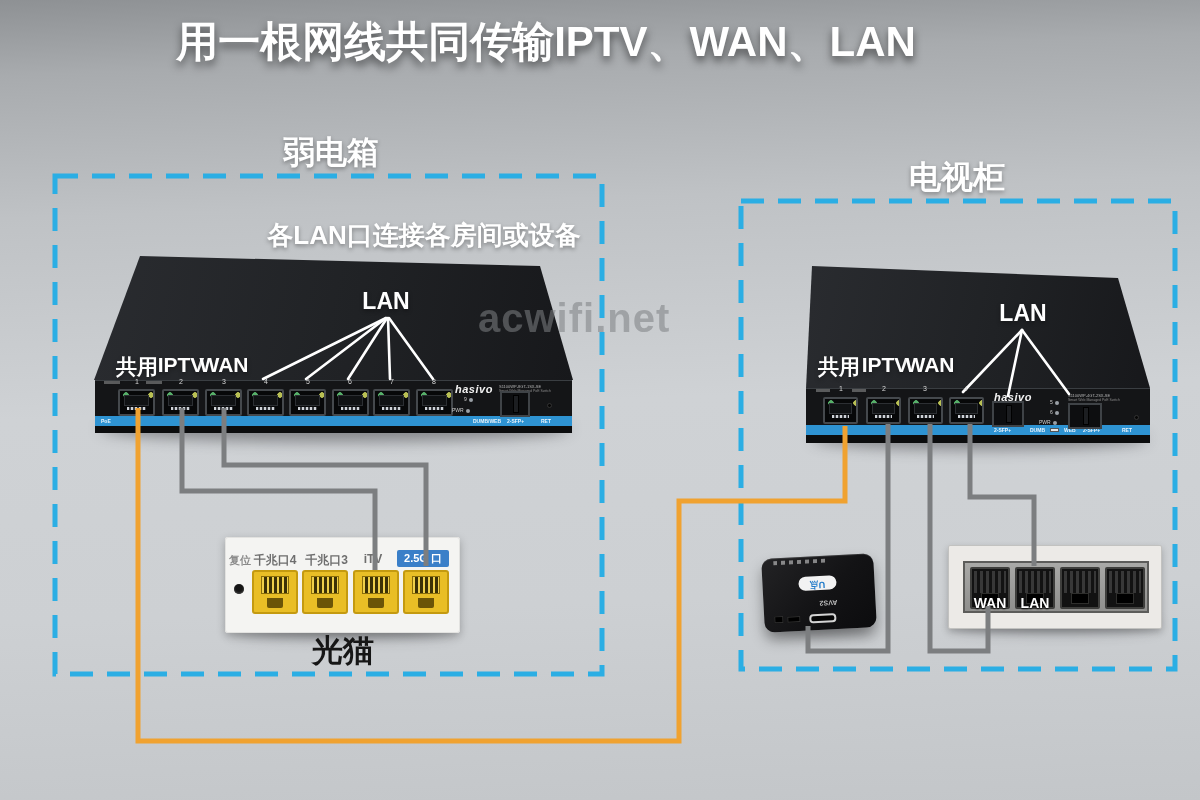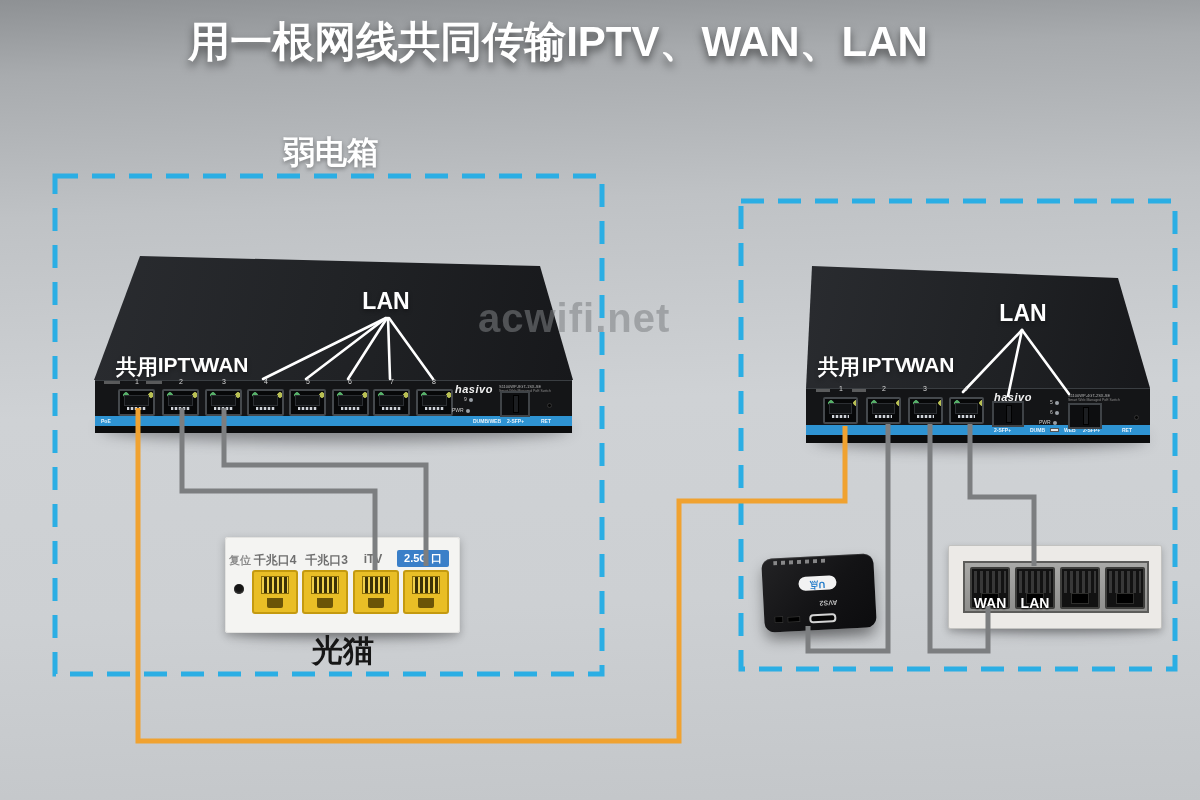--- a/index.html
+++ b/index.html
@@ -75,25 +75,27 @@
 
   .shadow { position:absolute; z-index:5; border-radius:50%; filter:blur(7px); background:rgba(35,36,40,.42); }
   .wm { position:absolute; z-index:40; font-size:40px; font-weight:bold; color:#7e8184; opacity:.55; letter-spacing:1px; }
   svg.overlay { position:absolute; left:0; top:0; z-index:50; pointer-events:none; }
 </style>
 </head>
 <body>
 
 <div class="stage">
 
-  <div class="lbl wlbl" style="left:12px;width:1092px;top:14px;font-size:42px;text-shadow:0 5px 8px rgba(0,0,0,.55);">用一根网线共同传输IPTV、WAN、LAN</div>
+  <div class="lbl wlbl" style="left:0;width:1092px;top:14px;font-size:42px;text-shadow:0 5px 8px rgba(0,0,0,.55);">用一根网线共同传输IPTV、WAN、LAN</div>
 
   <div class="wm" style="left:478px;top:296px;">acwifi.net</div>
 
   <div class="lbl wlbl" style="left:231px;width:200px;top:131px;font-size:32px;">弱电箱</div>
+  <div class="lbl wlbl" style="left:857px;width:200px;top:156px;font-size:32px;">电视柜</div>
+  <div class="lbl wlbl" style="left:224px;width:400px;top:218px;font-size:26px;">各LAN口连接各房间或设备</div>
 
   <div class="shadow" style="left:100px;top:416px;width:470px;height:26px;"></div>
   <div class="shadow" style="left:812px;top:428px;width:336px;height:22px;"></div>
   <div class="shadow" style="left:232px;top:626px;width:222px;height:12px;"></div>
   <div class="shadow" style="left:952px;top:620px;width:206px;height:12px;"></div>
   <div class="shadow" style="left:770px;top:622px;width:100px;height:10px;"></div>
 
   <div class="swtop" style="left:88px;top:252px;width:485px;height:130px;clip-path:polygon(52px 4px,452px 14px,485px 128px,6px 128px);"></div>
   <div class="swfront" style="left:95px;top:380px;width:477px;height:52px;">
     <div class="sport" style="left:23px;top:8px;"></div>

